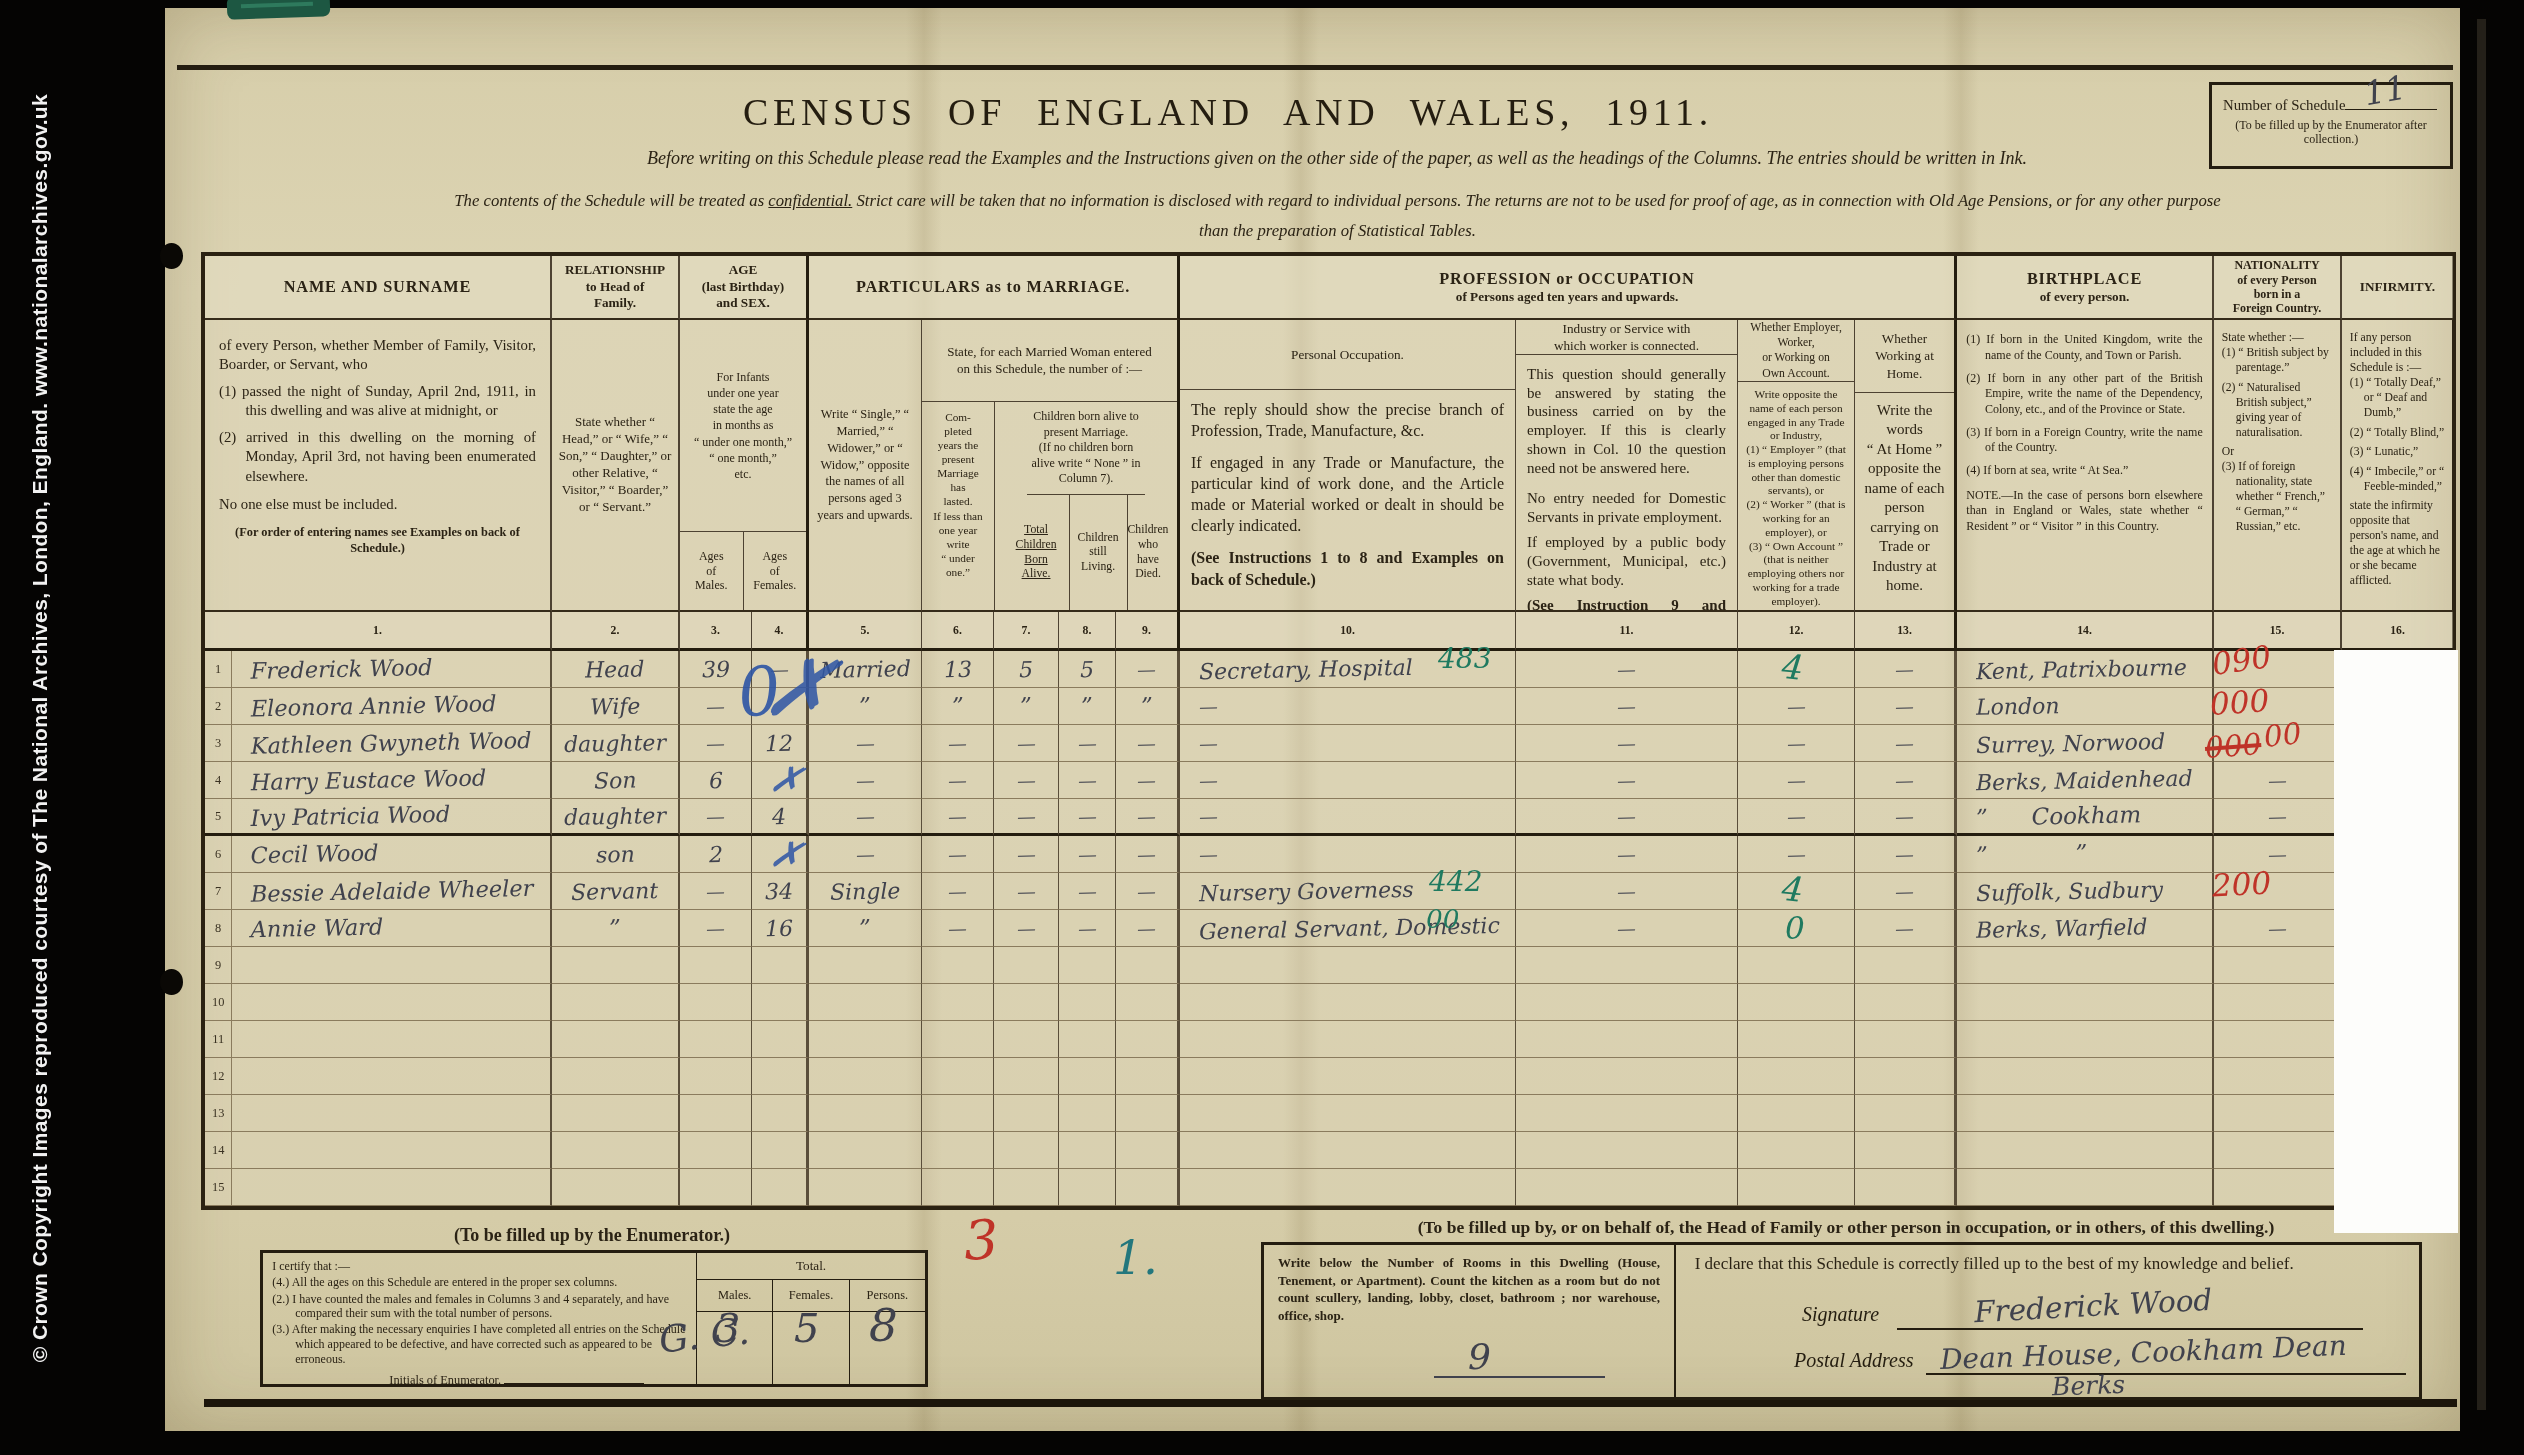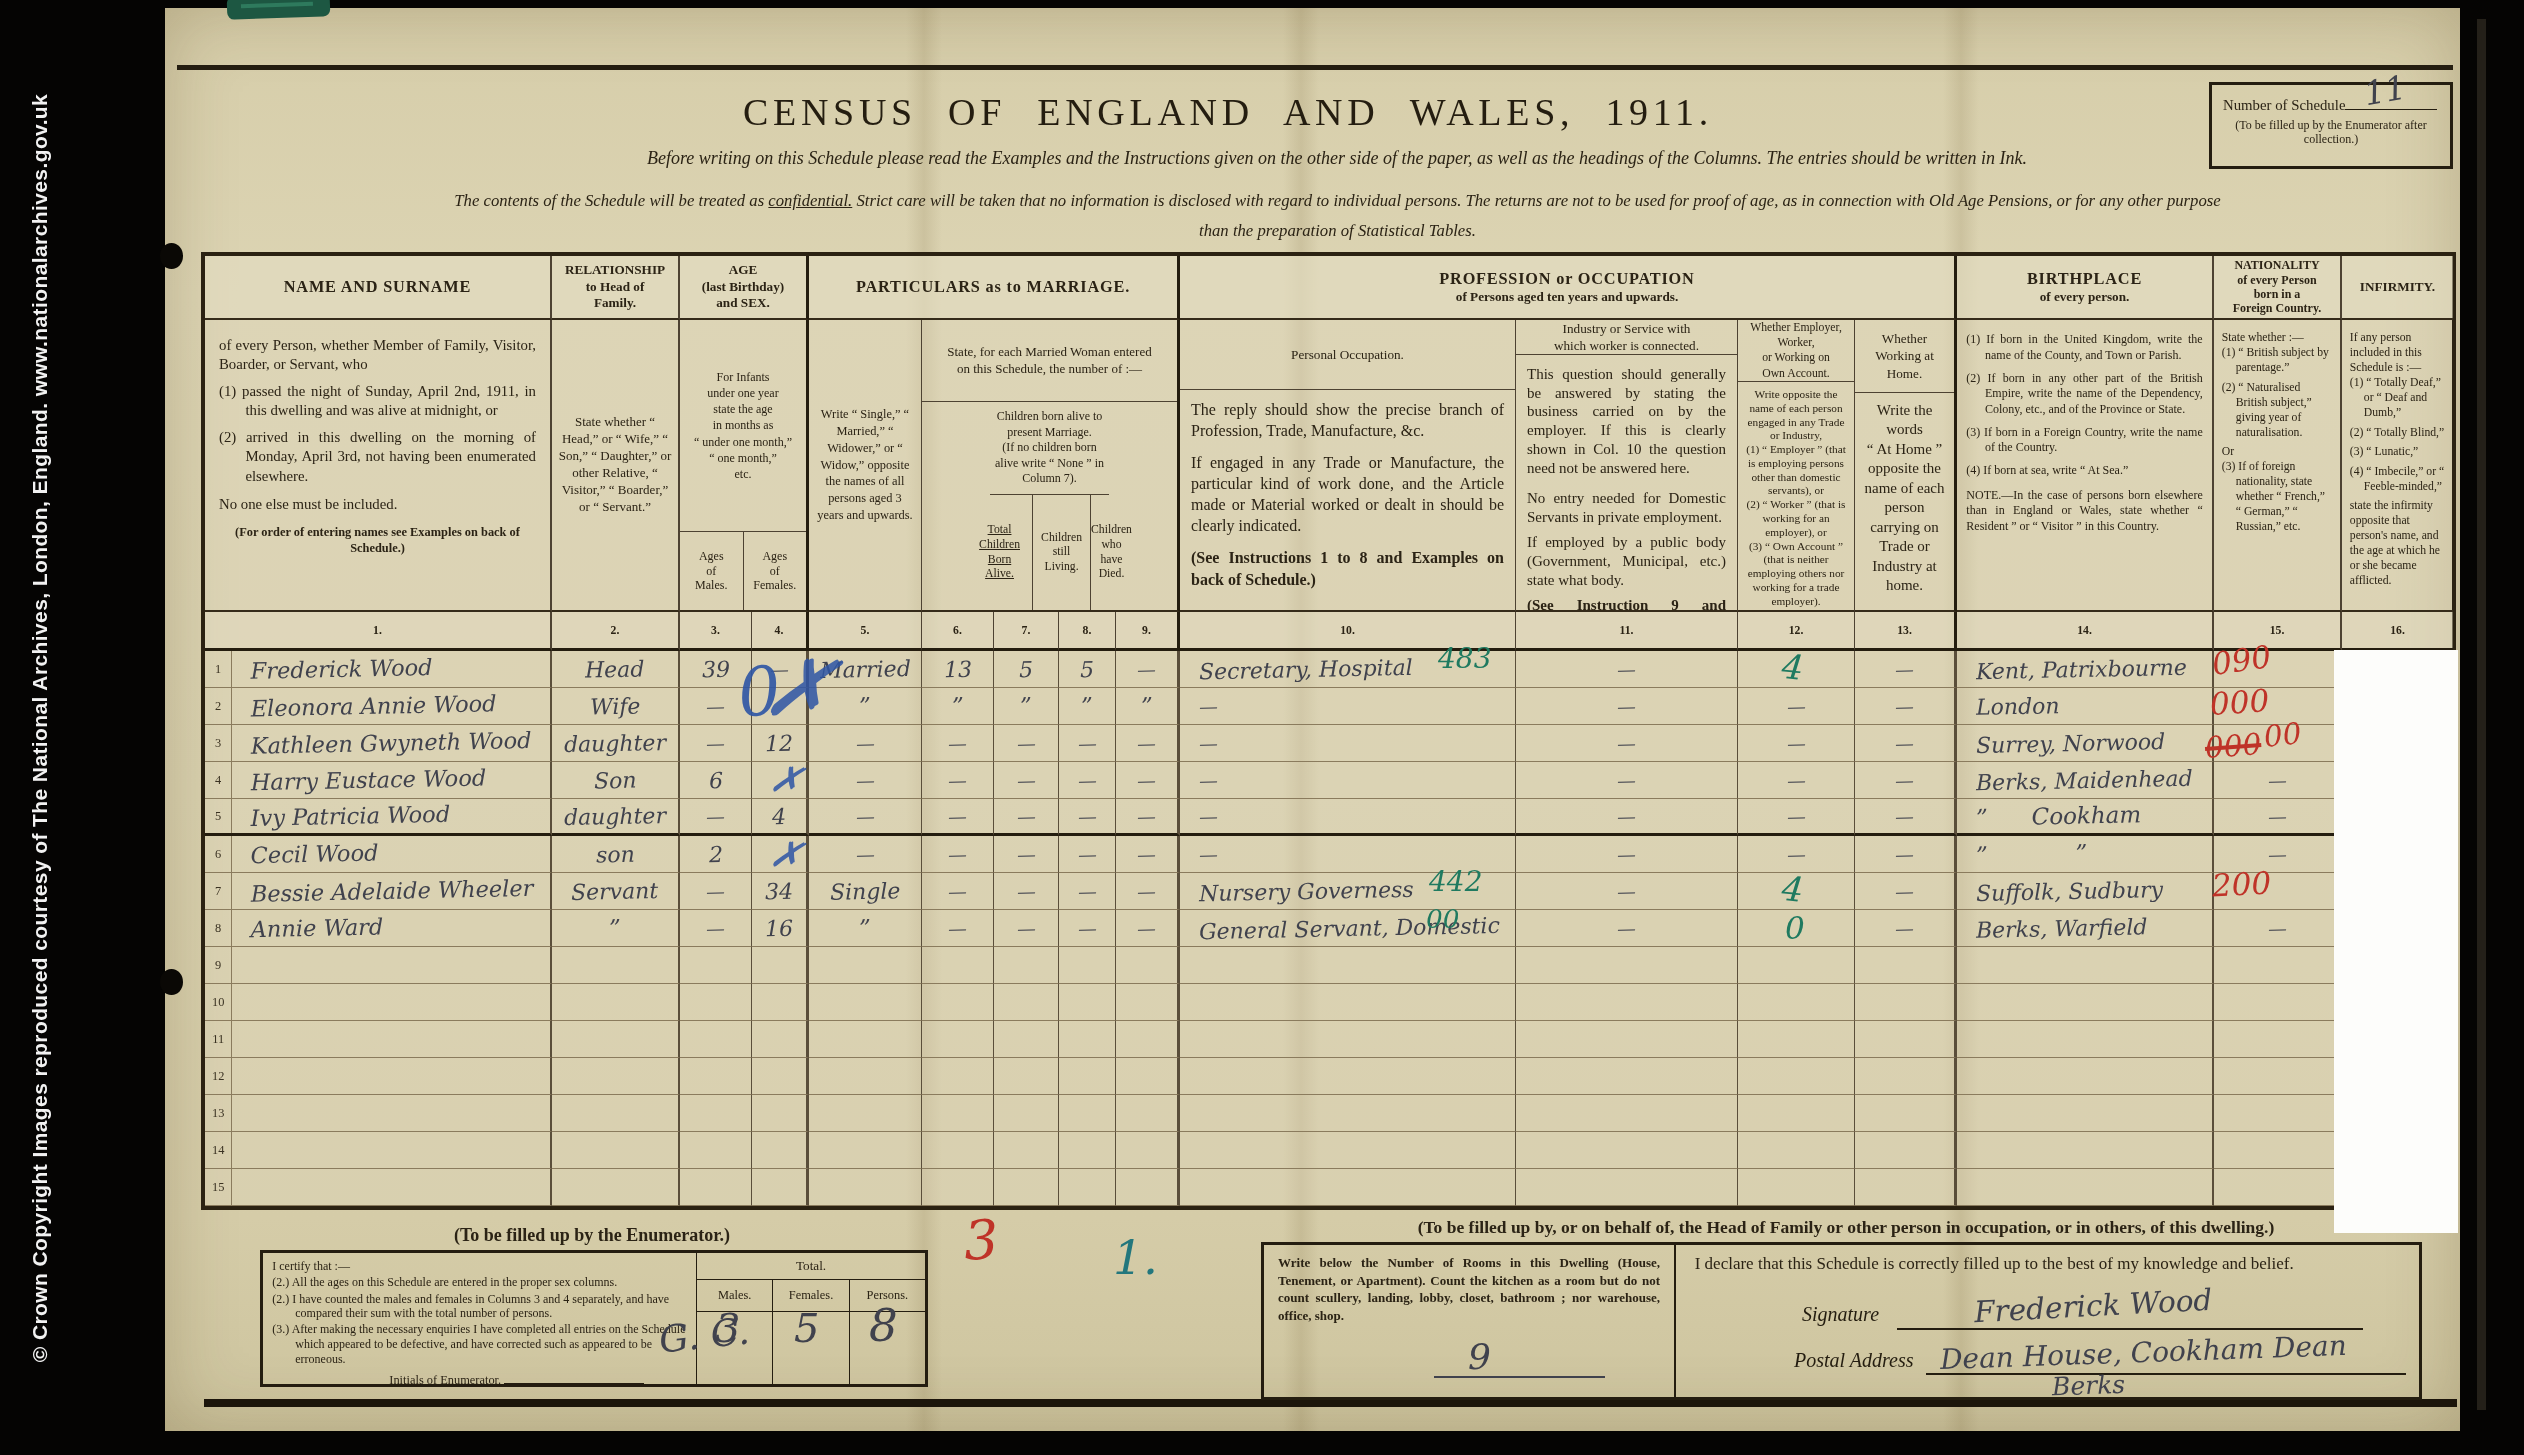--- a/index.html
+++ b/index.html
@@ -235,20 +235,32 @@
 “ Widower,”
 or “ Widow,”
 opposite the
 names of
 all persons
 aged 3 years
 and upwards.</div>
     <div class="cell h2 sp4 hv4 col-marr">
       <div class="marr-top">State, for each Married Woman entered on this Schedule, the number of :—</div>
       <div class="marr-low">
+        <div class="marr-years pre">Com-
+pleted
+years the
+present
+Marriage
+has
+lasted.
+If less than
+one year
+write
+“ under
+one.”</div>
         <div class="marr-children">
           <div class="children-head pre">Children born alive to
 present Marriage.
 (If no children born
 alive write “ None ” in
 Column 7).</div>
           <div class="chi-row">
             <div class="chi-b pre">Total
 Children
 Born
@@ -847,21 +859,21 @@
   <div class="mk mk-blue" style="left:763px;top:645px;font-size:87px;transform:rotate(8deg);opacity:.85">✗</div>
   <div class="mk mk-blue" style="left:770px;top:760px;font-size:39px;transform:rotate(10deg);opacity:.85">✗</div>
   <div class="mk mk-blue" style="left:770px;top:835px;font-size:39px;transform:rotate(10deg);opacity:.85">✗</div>
   <div class="mk mk-red" style="left:964px;top:1214px;font-size:54px;transform:rotate(-3deg)">3</div>
   <div class="mk mk-teal" style="left:1113px;top:1234px;font-size:47px">1.</div>
 
   <div class="enum-title">(To be filled up by the Enumerator.)</div>
   <div class="enum-box">
     <div class="enum-left">
       <div>I certify that :—</div>
-      <div class="item">(2.) All the ages on this Schedule are entered in the proper sex columns.</div>
+      <div class="item">(4.) All the ages on this Schedule are entered in the proper sex columns.</div>
       <div class="item">(2.) I have counted the males and females in Columns 3 and 4 separately, and have compared their sum with the total number of persons.</div>
       <div class="item">(3.) After making the necessary enquiries I have completed all entries on the Schedule which appeared to be defective, and have corrected such as appeared to be erroneous.</div>
       <div class="enum-init"><span>Initials of Enumerator.</span> <span class="init-line"></span></div>
     </div>
     <div class="enum-totals">
       <div class="tot-head">Total.</div>
       <div class="tot-cols">
         <div>Males.</div>
         <div>Females.</div>
         <div>Persons.</div>

